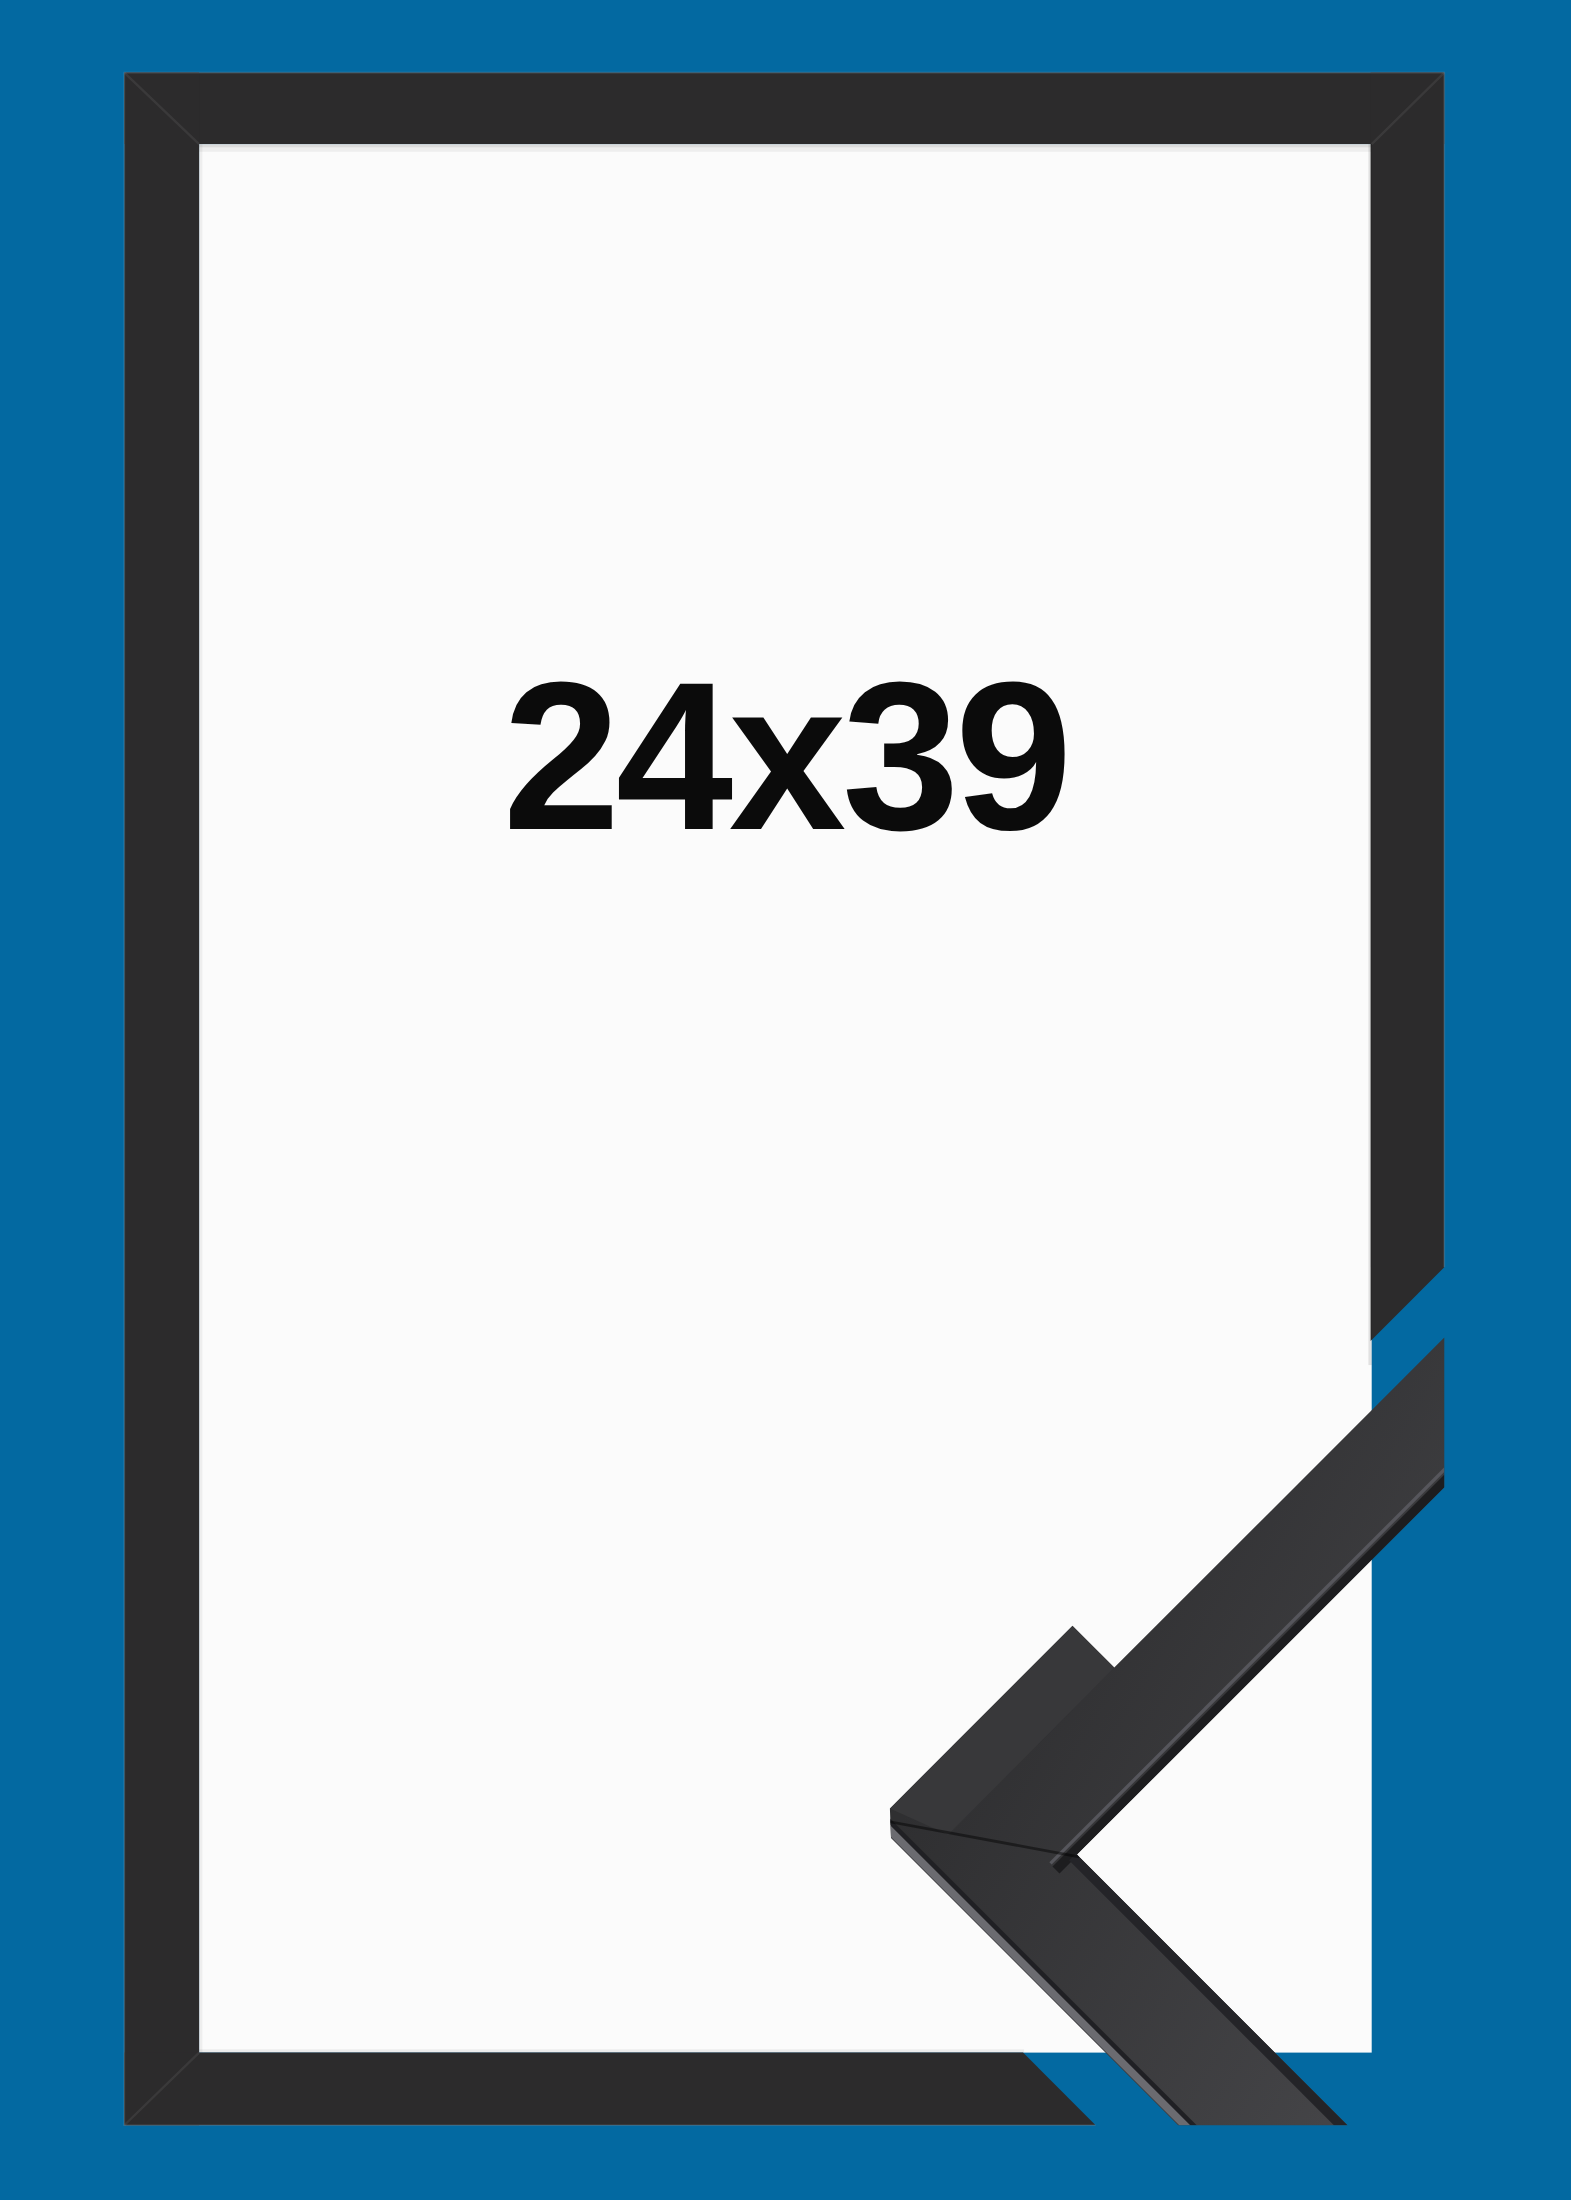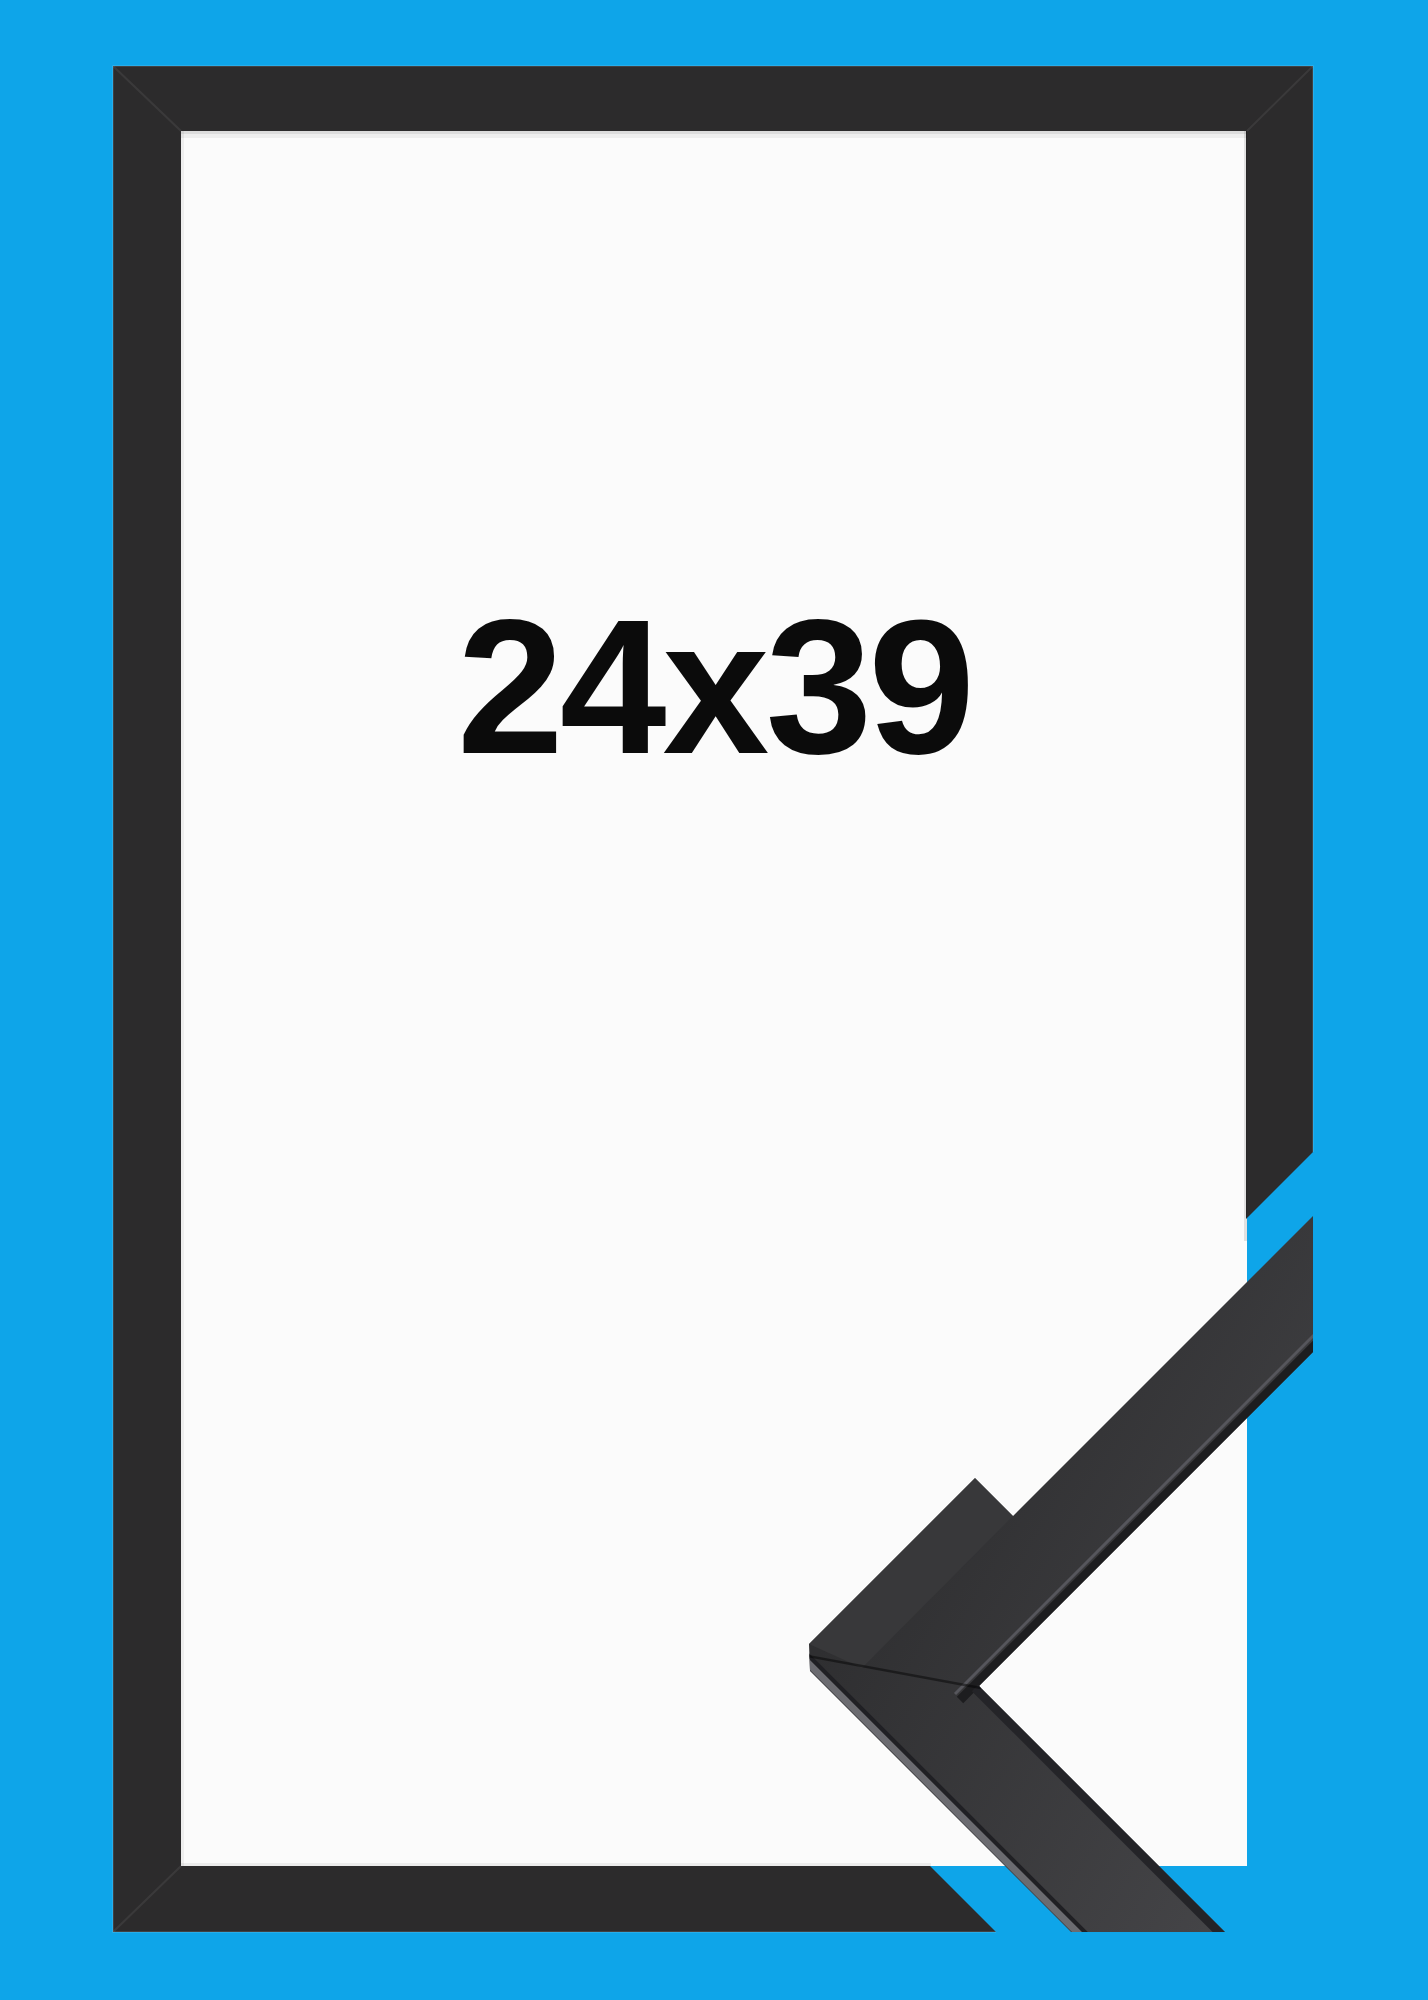--- a/index.html
+++ b/index.html
@@ -1,19 +1,19 @@
 <!DOCTYPE html>
 <html><head>
 <meta charset="utf-8">
 <style>
   html,body{margin:0;padding:0;}
   .stage{
     position:relative;
     width:1428px;height:2000px;
-    background:#0ea5e9;
+    background:#0369a1;
     overflow:hidden;
     font-family:"Liberation Sans", sans-serif;
   }
   .frame-svg{position:absolute;inset:0;display:block;}
   .size-label{
     position:absolute;
     left:714px;top:695px;
     transform:translate(-50%,-54%);
     font-size:192px;
     font-weight:700;

